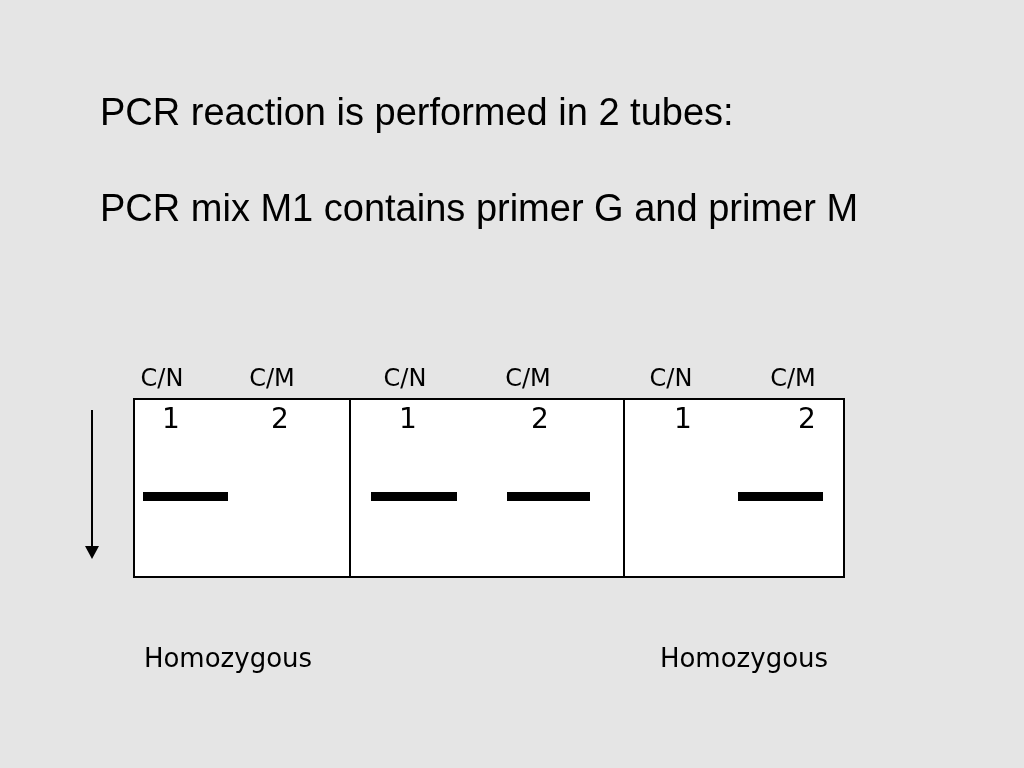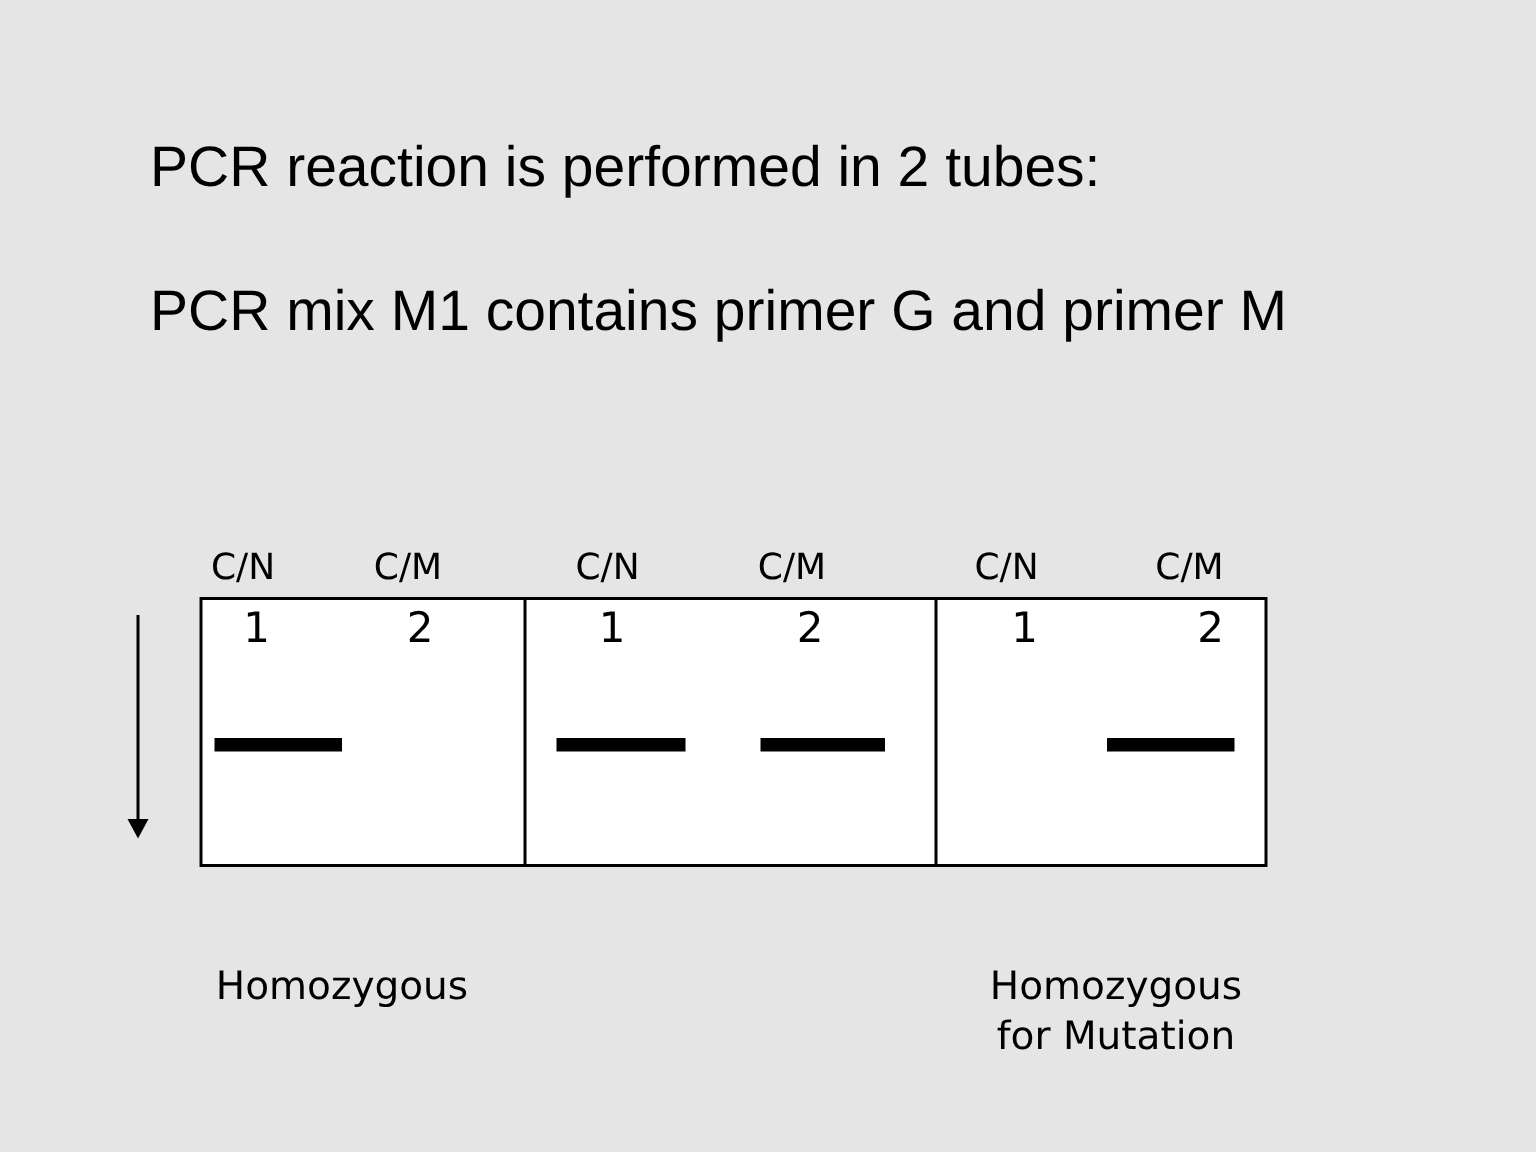--- a/index.html
+++ b/index.html
@@ -164,17 +164,16 @@
 
     <div class="gel-band band-p3-l2"></div>
 
     <div class="gel-caption caption-1">
       <div>Homozygous</div>
     </div>
     <div class="gel-caption caption-2">
     </div>
     <div class="gel-caption caption-3">
       <div>Homozygous</div>
-      <div>for Mutation</div>
     </div>
 
   </div>
 </div>
 
 </body></html>

